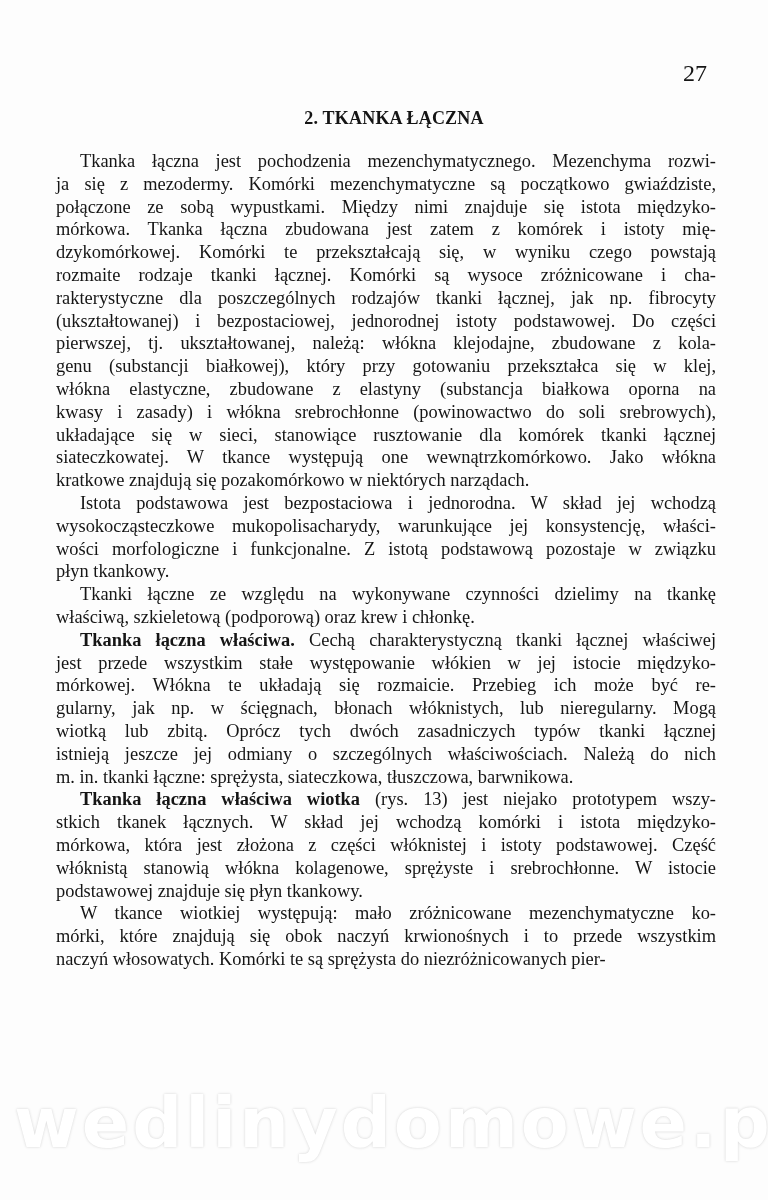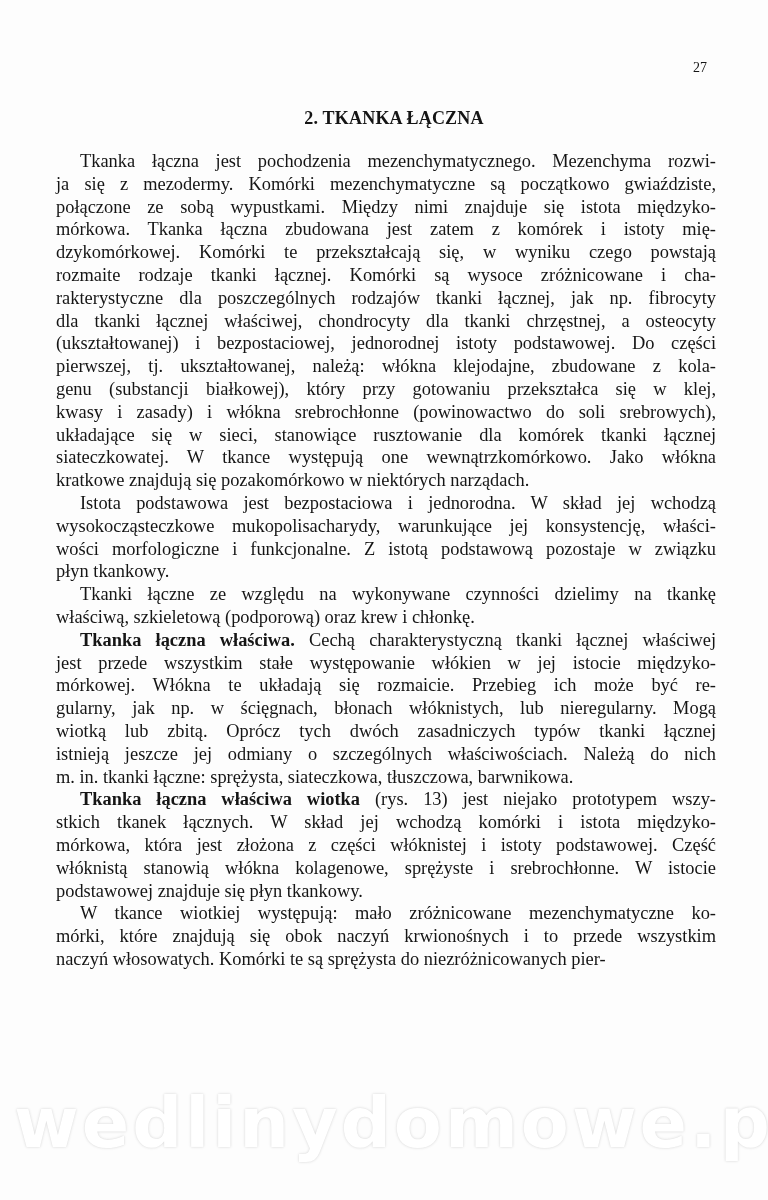--- a/index.html
+++ b/index.html
@@ -1,21 +1,21 @@
 <!DOCTYPE html>
 <html><head>
 <meta charset="utf-8">
 <style>
   html, body { margin: 0; padding: 0; }
   body {
     width: 768px; height: 1200px; background: #fdfdfd; position: relative; overflow: hidden;
     font-family: "Liberation Serif", "DejaVu Serif", serif; color: #151515;
   }
   .page-number {
-    position: absolute; top: 60px; right: 61px; font-size: 14px;
+    position: absolute; top: 60px; right: 61px; font-size: 24px;
   }
   .chapter-title {
     position: absolute; top: 108px; left: 0; width: 768px; text-align: center;
     font-weight: bold; font-size: 18px; letter-spacing: 0.2px; padding-left: 20px; box-sizing: border-box;
   }
   .body-text {
     position: absolute; top: 150px; left: 56px; width: 660px;
     font-size: 18.4px; line-height: 22.8px;
   }
   .line {
@@ -37,24 +37,24 @@
 <div class="chapter-title">2. TKANKA ŁĄCZNA</div>
 
 <div class="body-text" id="body-text">
     <span class="line indent"><span>Tkanka łączna jest pochodzenia mezenchymatycznego. Mezenchyma rozwi-</span></span>
     <span class="line"><span>ja się z mezodermy. Komórki mezenchymatyczne są początkowo gwiaździste,</span></span>
     <span class="line"><span>połączone ze sobą wypustkami. Między nimi znajduje się istota międzyko-</span></span>
     <span class="line"><span>mórkowa. Tkanka łączna zbudowana jest zatem z komórek i istoty mię-</span></span>
     <span class="line"><span>dzykomórkowej. Komórki te przekształcają się, w wyniku czego powstają</span></span>
     <span class="line"><span>rozmaite rodzaje tkanki łącznej. Komórki są wysoce zróżnicowane i cha-</span></span>
     <span class="line"><span>rakterystyczne dla poszczególnych rodzajów tkanki łącznej, jak np. fibrocyty</span></span>
-    <span class="line"><span>dla tkanki łącznej właściwej, chondrocyty dla tkanki chrzęstnej, a osteocyty</span></span>
     <span class="line"><span>(ukształtowanej) i bezpostaciowej, jednorodnej istoty podstawowej. Do części</span></span>
     <span class="line"><span>pierwszej, tj. ukształtowanej, należą: włókna klejodajne, zbudowane z kola-</span></span>
     <span class="line"><span>genu (substancji białkowej), który przy gotowaniu przekształca się w klej,</span></span>
+    <span class="line"><span>włókna elastyczne, zbudowane z elastyny (substancja białkowa oporna na</span></span>
     <span class="line"><span>kwasy i zasady) i włókna srebrochłonne (powinowactwo do soli srebrowych),</span></span>
     <span class="line"><span>układające się w sieci, stanowiące rusztowanie dla komórek tkanki łącznej</span></span>
     <span class="line"><span>siateczkowatej. W tkance występują one wewnątrzkomórkowo. Jako włókna</span></span>
     <span class="line last"><span>kratkowe znajdują się pozakomórkowo w niektórych narządach.</span></span>
     <span class="line indent"><span>Istota podstawowa jest bezpostaciowa i jednorodna. W skład jej wchodzą</span></span>
     <span class="line"><span>wysokocząsteczkowe mukopolisacharydy, warunkujące jej konsystencję, właści-</span></span>
     <span class="line"><span>wości morfologiczne i funkcjonalne. Z istotą podstawową pozostaje w związku</span></span>
     <span class="line last"><span>płyn tkankowy.</span></span>
     <span class="line indent"><span>Tkanki łączne ze względu na wykonywane czynności dzielimy na tkankę</span></span>
     <span class="line last"><span>właściwą, szkieletową (podporową) oraz krew i chłonkę.</span></span>

